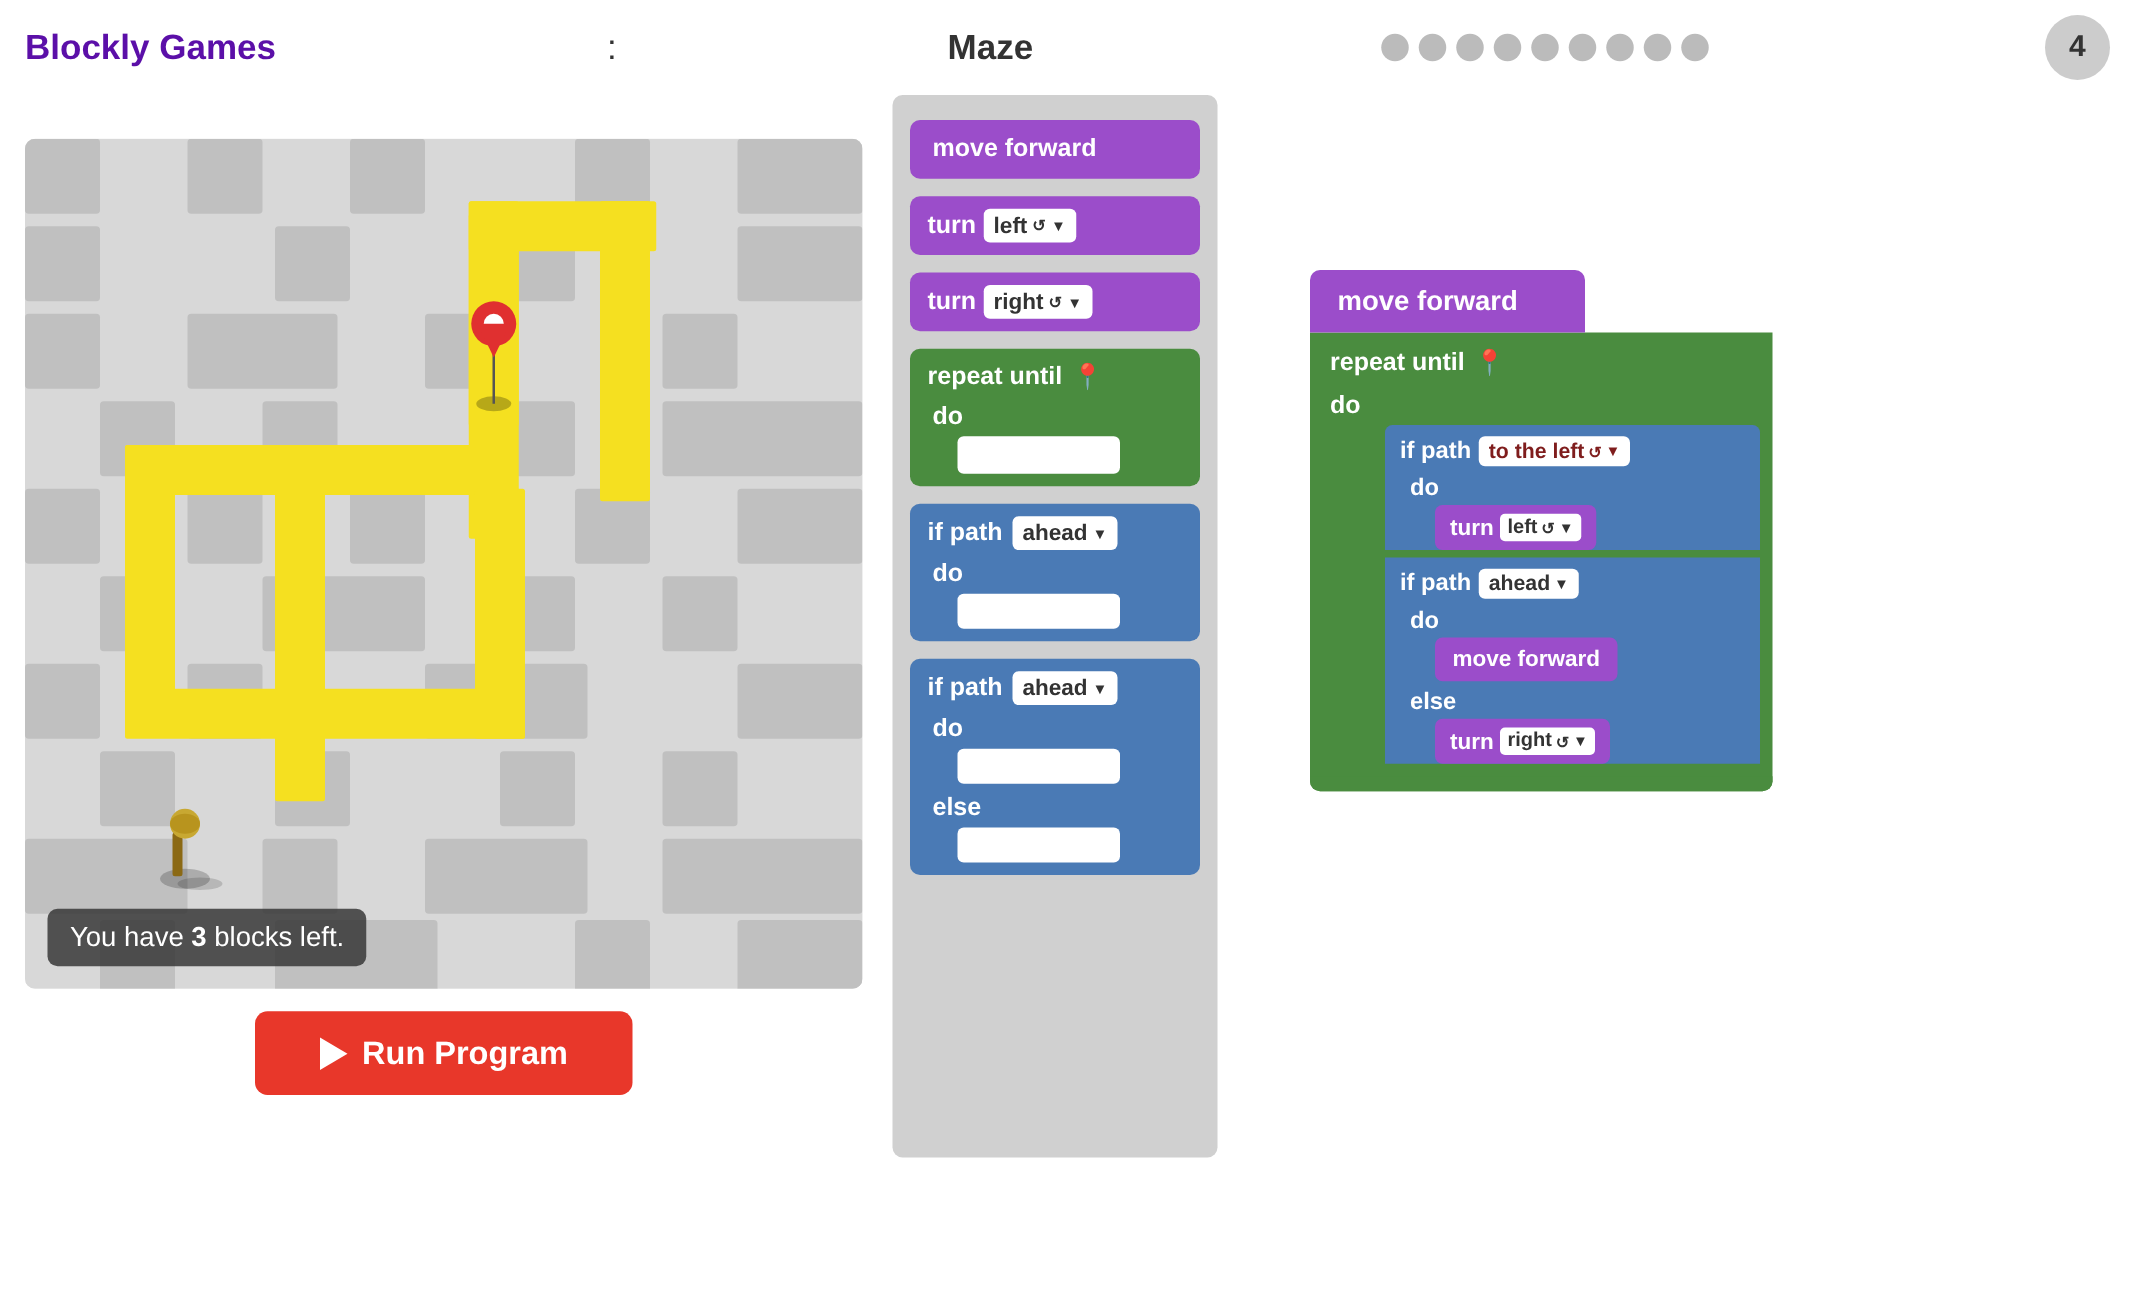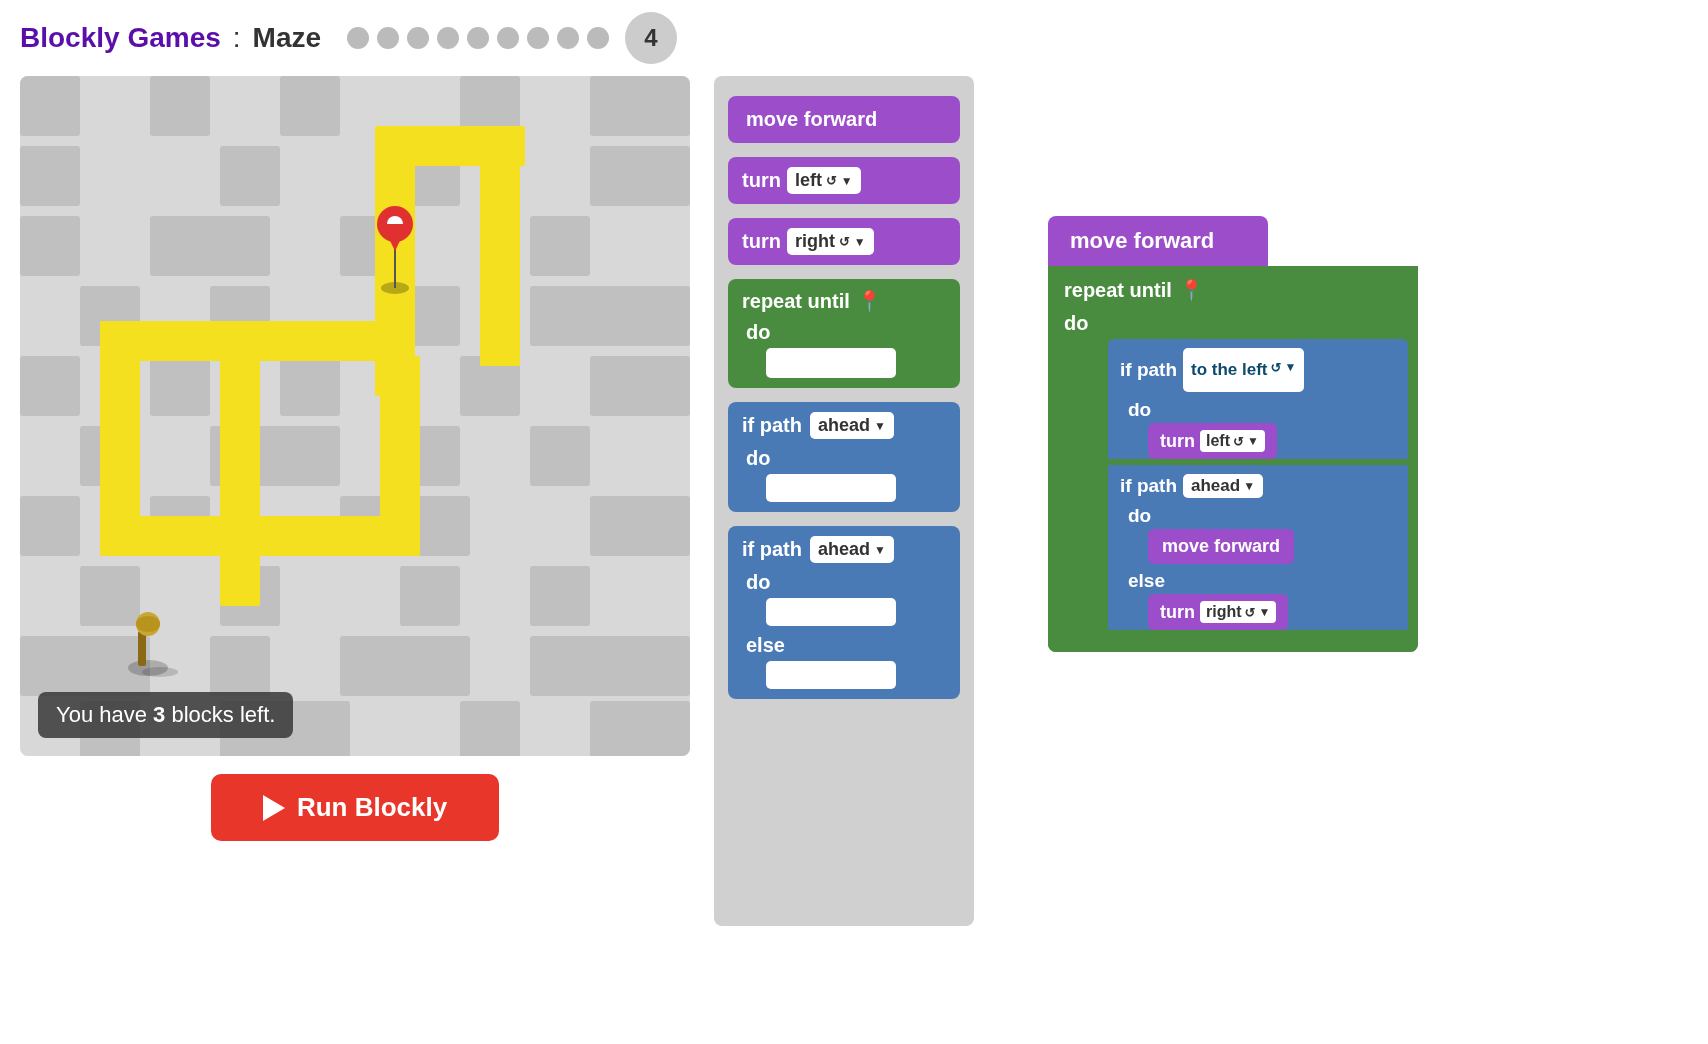--- a/index.html
+++ b/index.html
@@ -10,20 +10,21 @@
       min-height: 1044px;
       overflow: hidden;
     }
 
     
     #header {
       display: flex;
       align-items: center;
       padding: 12px 20px;
       gap: 12px;
+      justify-content: space-between;
     }
     #header .title-blockly {
       font-size: 28px;
       font-weight: bold;
       color: #5b0fa8;
     }
     #header .title-sep {
       font-size: 28px;
       font-weight: normal;
       color: #333;
@@ -335,26 +336,26 @@
       font-weight: bold;
     }
     .ws-if-left-header {
       display: flex;
       align-items: center;
       gap: 6px;
       padding: 9px 12px 5px 12px;
     }
     .ws-if-left .path-dd {
       background: #fff;
-      color: #0c4a6e;
+      color: #7f1d1d;
       border-radius: 5px;
-      padding: 12px 8px;
+      padding: 2px 8px;
       font-size: 17px;
       display: inline-flex;
-      align-items: flex-start;
+      align-items: center;
       gap: 3px;
     }
     .ws-if-do-label {
       padding: 2px 12px 2px 20px;
       font-size: 19px;
     }
     .ws-if-do-inner {
       margin-left: 40px;
       margin-right: 8px;
       margin-bottom: 6px;
@@ -486,21 +487,21 @@
     <div class="level-dot"></div>
     <div class="level-dot"></div>
     <div class="level-dot"></div>
     <div class="level-dot"></div>
   </div>
   <div class="level-num-circle">4</div>
 </div>
 
 <div id="main">
 
-  <div style="display:flex;flex-direction:column;">
+  <div style="display:flex;flex-direction:column;margin-top:35px;">
     <div id="maze-panel">
       
       <svg id="maze-svg" viewBox="0 0 670 680">
 
         <rect width="670" height="680" fill="#d8d8d8"></rect>
 
         <rect x="0" y="0" width="60" height="60" fill="#c0c0c0" rx="3"></rect>
         <rect x="130" y="0" width="60" height="60" fill="#c0c0c0" rx="3"></rect>
         <rect x="260" y="0" width="60" height="60" fill="#c0c0c0" rx="3"></rect>
         <rect x="440" y="0" width="60" height="60" fill="#c0c0c0" rx="3"></rect>
@@ -587,21 +588,21 @@
 
       
       <div class="maze-info">
         <span>You have </span><strong>3</strong><span> blocks left.</span>
       </div>
     </div>
 
     <div id="run-btn-container">
       <button id="run-btn">
         <span class="play-icon"></span>
-        <span>Run Blockly</span>
+        <span>Run Program</span>
       </button>
     </div>
   </div>
 
   <div id="toolbox-panel">
 
     <div class="block-purple">
       <span>move forward</span>
     </div>
 

